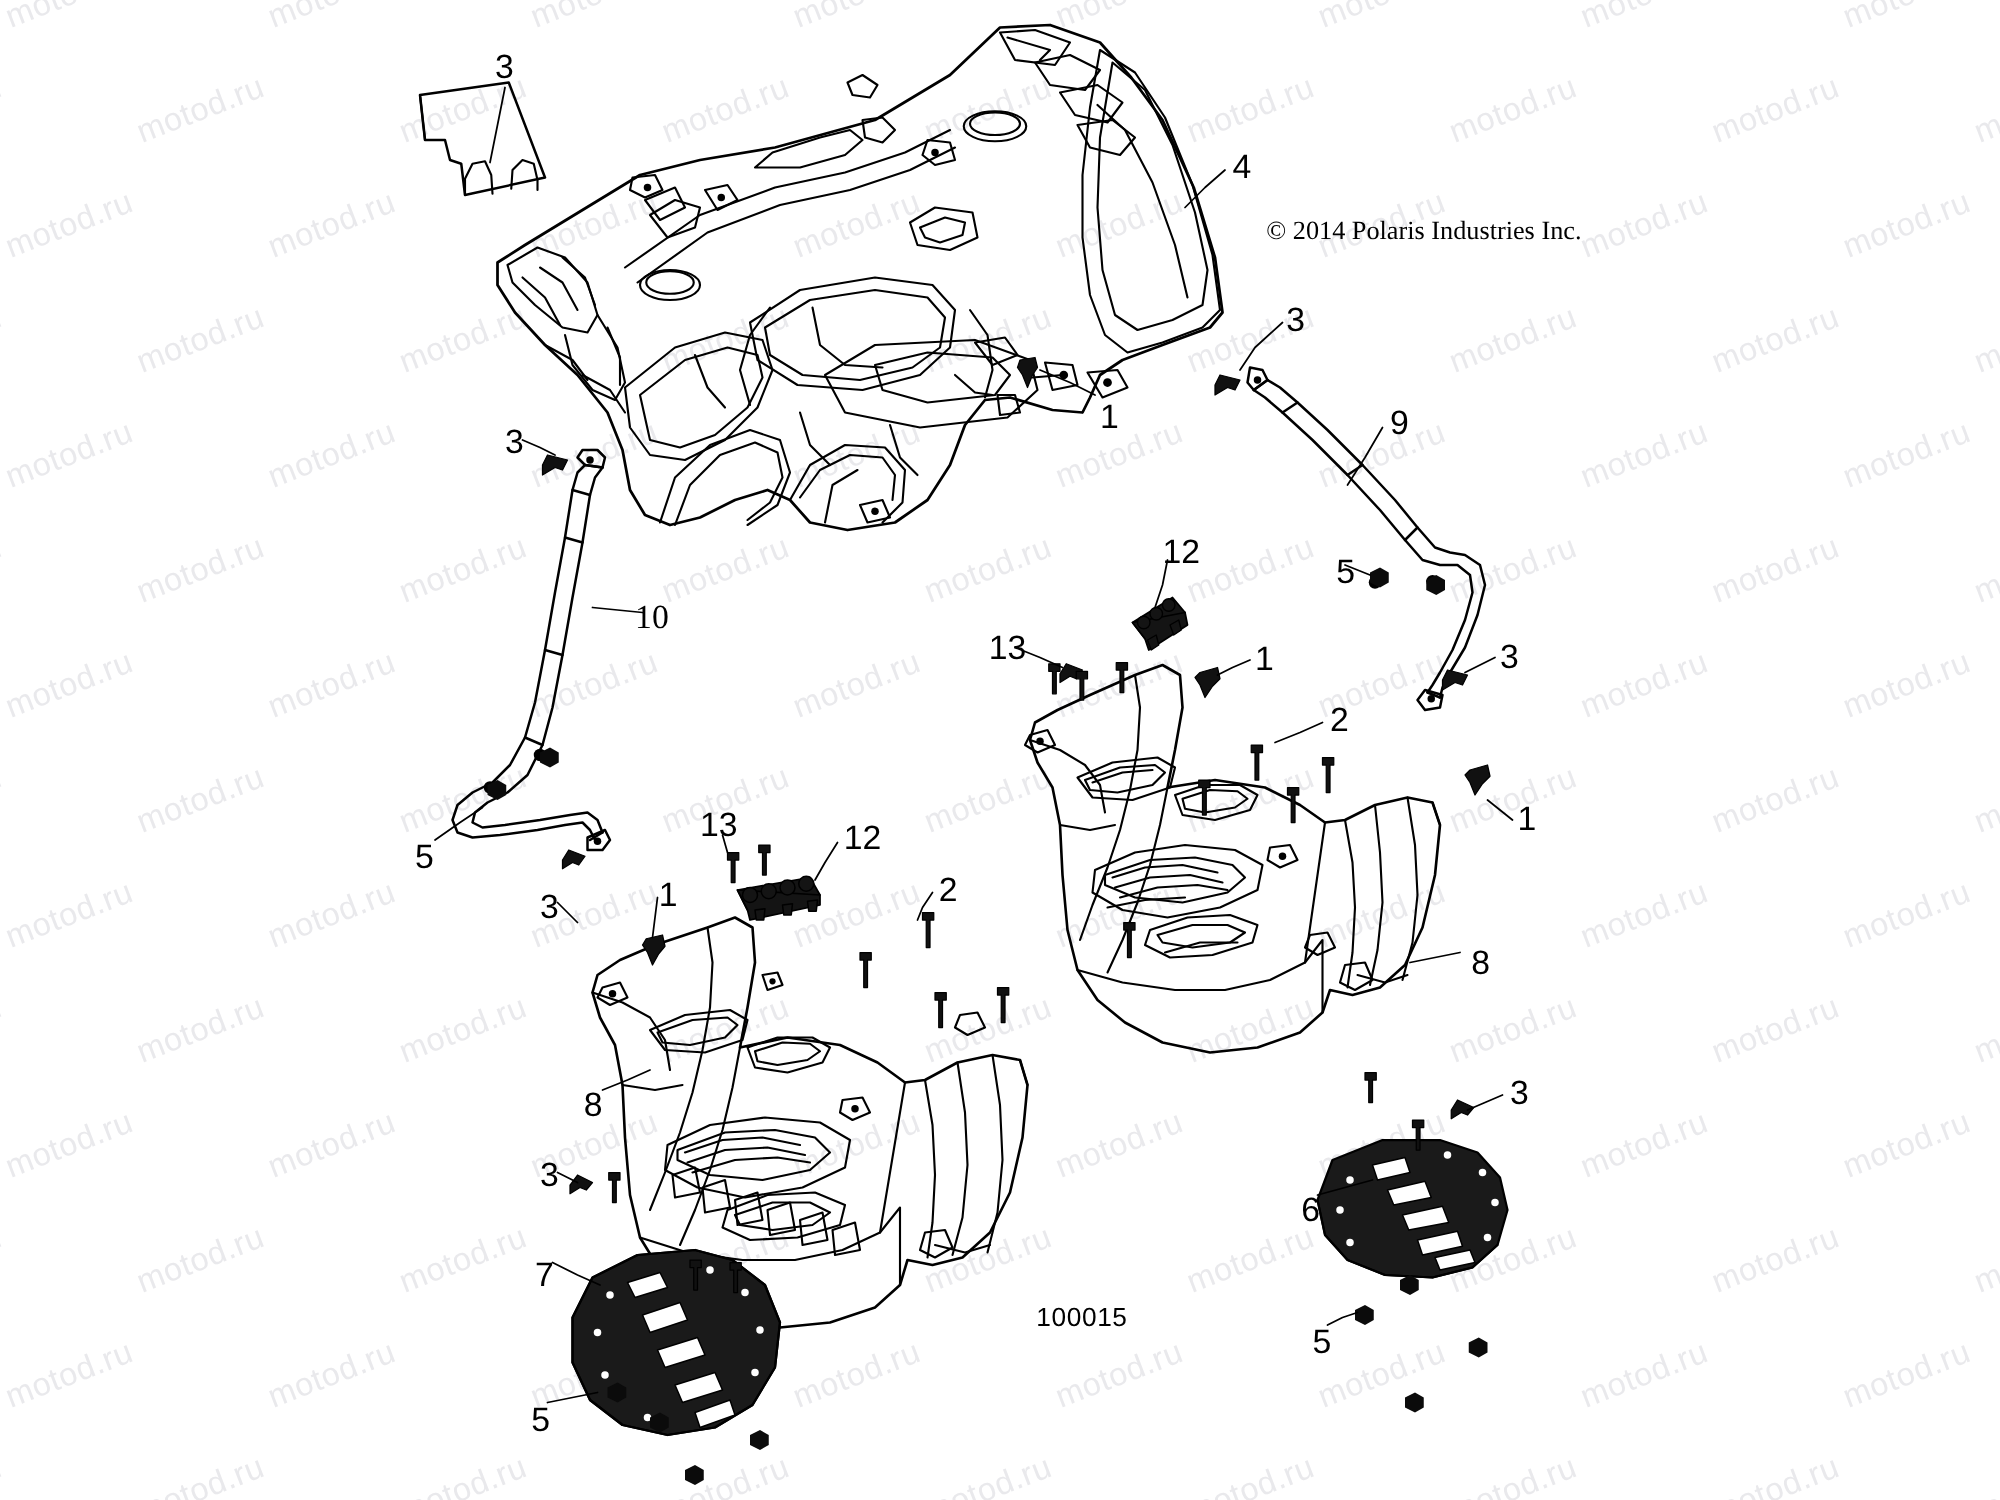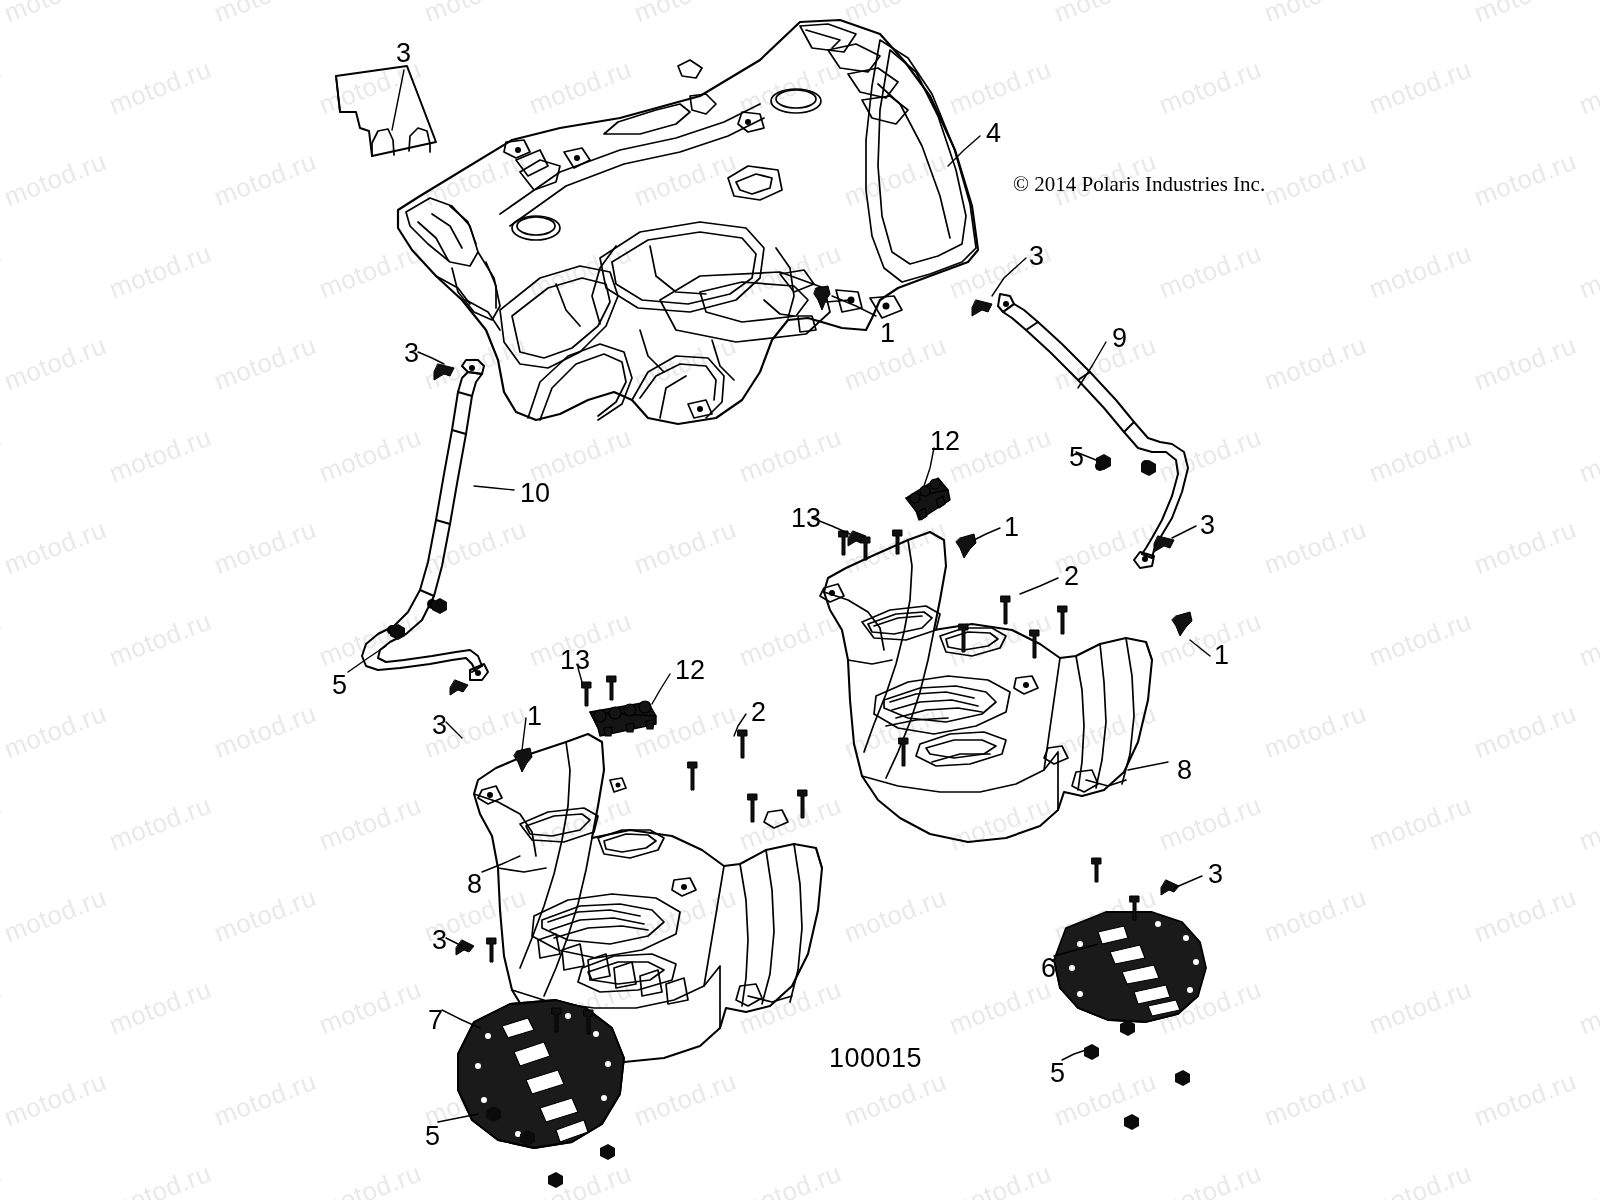--- a/index.html
+++ b/index.html
@@ -20,21 +20,21 @@
   #drawing{position:absolute;inset:0;z-index:10;}
   #drawing svg{display:block;}
 
   
   #labels{position:absolute;inset:0;z-index:20;}
   .callout{position:absolute;font-size:27px;font-weight:400;
            font-family:"Liberation Sans",sans-serif;color:#000;
            line-height:1;}
   .copyright{position:absolute;font-size:21px;color:#000;
              font-family:Liberation Serif, serif;white-space:nowrap;}
-  .dwgno{position:absolute;font-size:27px;color:#000;
+  .dwgno{position:absolute;font-size:21px;color:#000;
          font-family:"Liberation Sans",sans-serif;letter-spacing:.5px;}
 </style>
 </head>
 <body>
 
 <div id="stage">
 
   <div id="watermark">
       <span class="wm" style="color: rgb(233, 233, 236); font-size: 26px; transform: rotate(-21deg); left: 0px; top: 0px;">motod.ru</span>
       <span class="wm" style="color: rgb(233, 233, 236); font-size: 26px; transform: rotate(-21deg); left: 210px; top: 0px;">motod.ru</span>
@@ -602,21 +602,21 @@
     <div class="copyright" style="left:1013px;top:172px;">© 2014 Polaris Industries Inc.</div>
     <div class="dwgno" style="left:829px;top:1043px;">100015</div>
   <div class="callout" style="left: 396px; top: 40px;">3</div>
       <div class="callout" style="left: 986px; top: 120px;">4</div>
       <div class="callout" style="left: 1029px; top: 243px;">3</div>
       <div class="callout" style="left: 880px; top: 320px;">1</div>
       <div class="callout" style="left: 1112px; top: 325px;">9</div>
       <div class="callout" style="left: 404px; top: 340px;">3</div>
       <div class="callout" style="left: 930px; top: 428px;">12</div>
       <div class="callout" style="left: 1069px; top: 444px;">5</div>
-      <div class="callout" style="left: 520px; top: 480px;">10</div>
+      <div class="callout" style="left: 508px; top: 480px; font-family: Liberation Serif, serif;">10</div>
       <div class="callout" style="left: 791px; top: 505px;">13</div>
       <div class="callout" style="left: 1004px; top: 514px;">1</div>
       <div class="callout" style="left: 1200px; top: 512px;">3</div>
       <div class="callout" style="left: 1064px; top: 563px;">2</div>
       <div class="callout" style="left: 1214px; top: 642px;">1</div>
       <div class="callout" style="left: 332px; top: 672px;">5</div>
       <div class="callout" style="left: 560px; top: 647px;">13</div>
       <div class="callout" style="left: 675px; top: 657px;">12</div>
       <div class="callout" style="left: 432px; top: 712px;">3</div>
       <div class="callout" style="left: 527px; top: 703px;">1</div>

